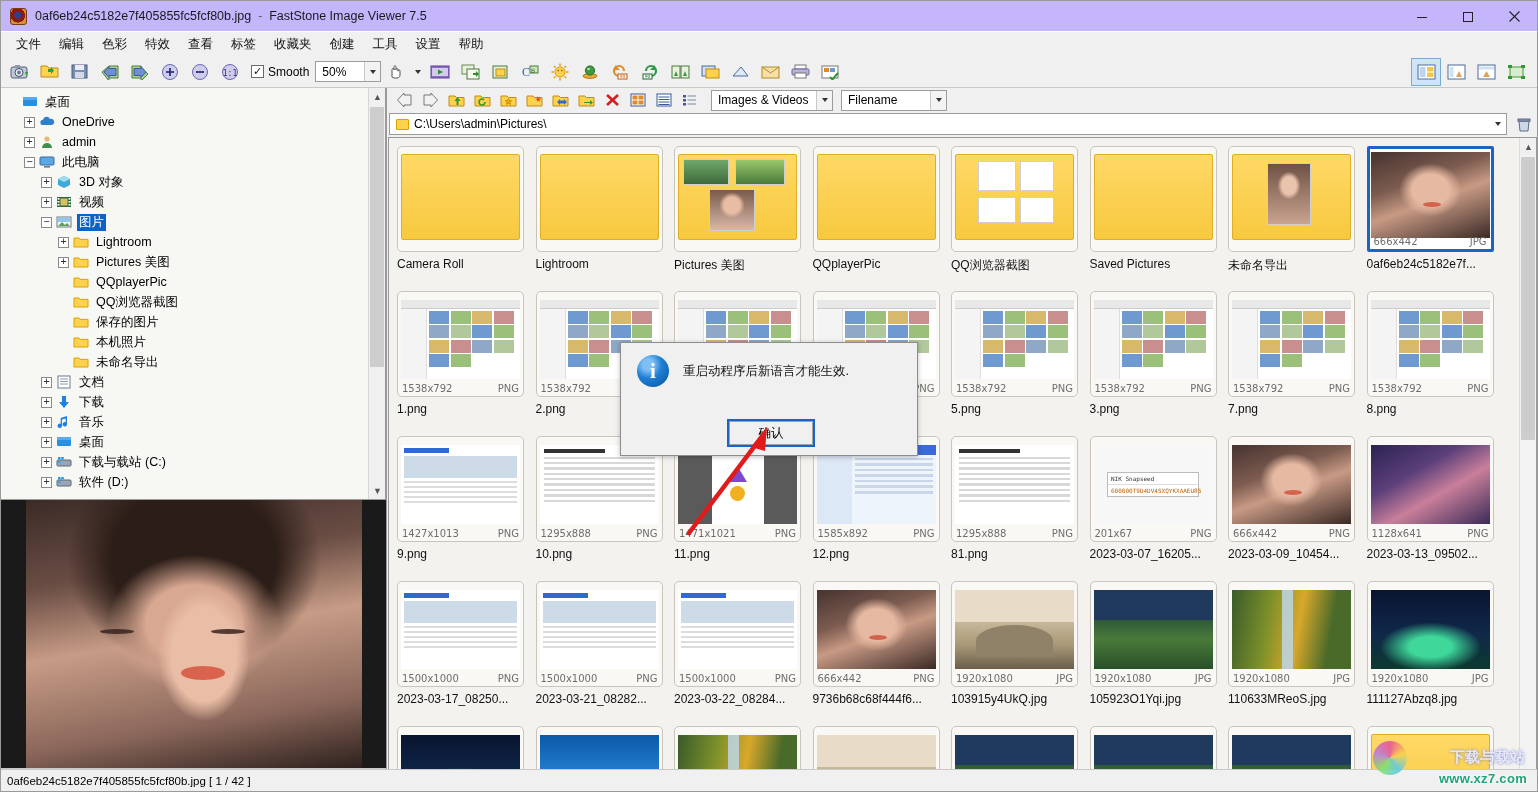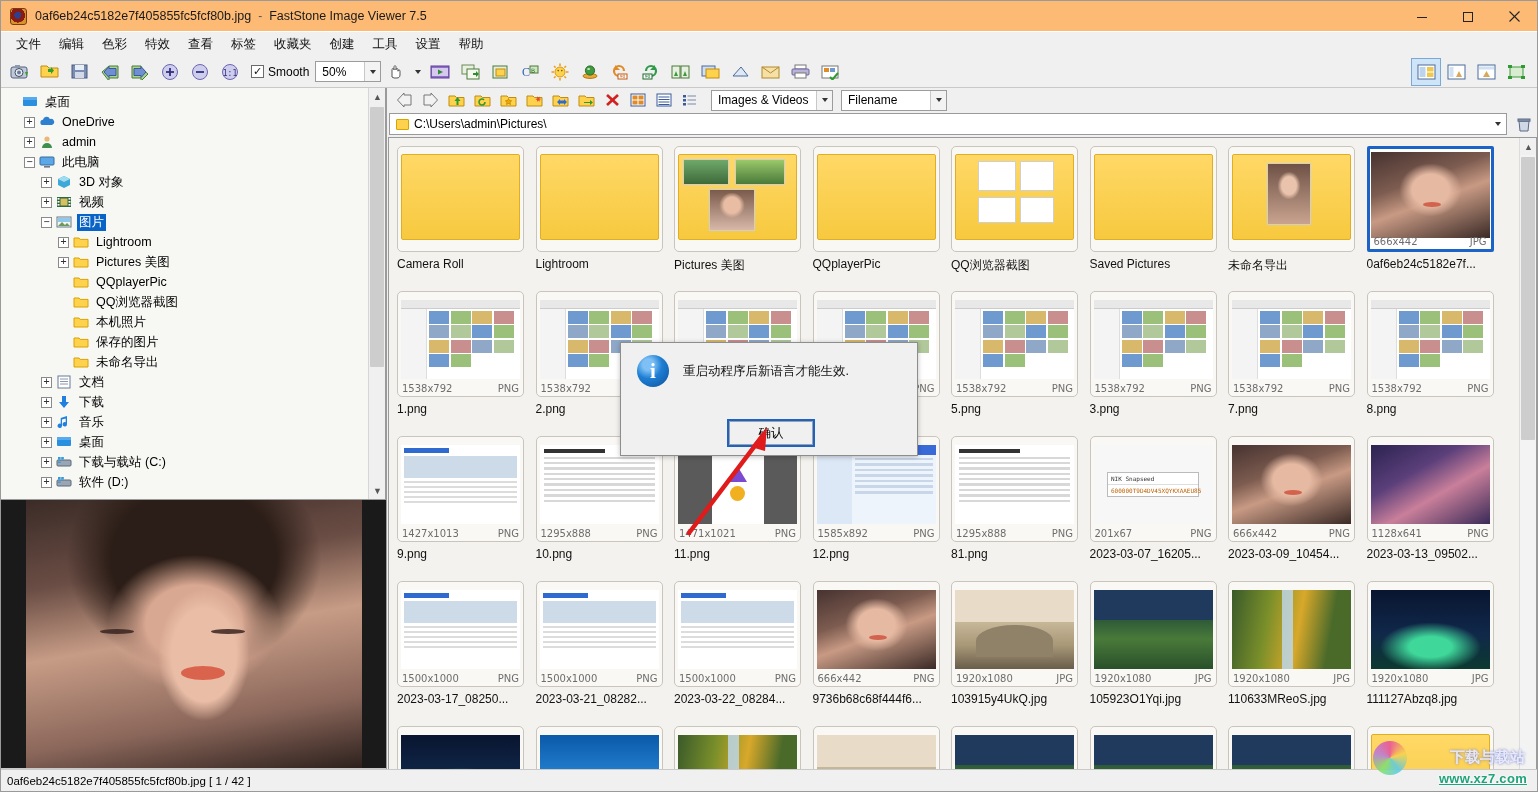--- a/index.html
+++ b/index.html
@@ -17,21 +17,21 @@
     width: 1538px; height: 792px;
     background: #f0f0f0;
     border: 1px solid #9a9a9a;
     overflow: hidden;
   }
 
   
   .titlebar {
     height: 31px;
     display: flex; align-items: center;
-    background: #fdba74;
+    background: #c4b5fd;
     border-bottom: 1px solid #ffffff;
     position: relative;
   }
   .app-icon {
     width: 17px; height: 17px; margin-left: 9px; margin-right: 8px;
     border-radius: 3px;
     background: radial-gradient(circle at 45% 42%, #2f3f8f 0 28%, #8a1a14 29% 60%, #d8932a 61% 100%);
     border: 1px solid #7a3a12;
     flex: none;
   }
@@ -295,21 +295,20 @@
   
   .watermark {
     position: absolute; right: 6px; bottom: 2px; z-index: 70;
     width: 160px; height: 48px; pointer-events:none;
   }
   .wm-text {
     position:absolute; right: 4px; bottom: 3px;
     font-size: 13px; font-weight: bold; color: #1fa37a;
     text-shadow: 0 0 2px #fff, 0 0 3px #fff;
     letter-spacing: .3px;
-    text-decoration: underline;
   }
   .wm-cn {
     position:absolute; right: 6px; bottom: 22px;
     font-size: 15px; font-weight: bold; color: #e8e8ff;
     text-shadow: 0 0 3px #6a7ac0;
     opacity: .92;
   }
   .wm-flower {
     position:absolute; left: 2px; bottom: 14px; width: 34px; height: 34px;
     border-radius: 50%;
@@ -678,28 +677,28 @@
               <span class="ico"><svg width="16" height="14" viewBox="0 0 16 14">
                   <path d="M1 3h5l1.2 1.4H15V12H1z" fill="#ffd24d" stroke="#d8a400"></path>
                 </svg></span>
               <span class="lbl">QQ浏览器截图</span>
             </div>
             <div class="tnode" style="padding-left: 51px;">
               <span class="exp none"></span>
               <span class="ico"><svg width="16" height="14" viewBox="0 0 16 14">
                   <path d="M1 3h5l1.2 1.4H15V12H1z" fill="#ffd24d" stroke="#d8a400"></path>
                 </svg></span>
-              <span class="lbl">本机照片</span>
+              <span class="lbl">保存的图片</span>
             </div>
             <div class="tnode" style="padding-left: 51px;">
               <span class="exp none"></span>
               <span class="ico"><svg width="16" height="14" viewBox="0 0 16 14">
                   <path d="M1 3h5l1.2 1.4H15V12H1z" fill="#ffd24d" stroke="#d8a400"></path>
                 </svg></span>
-              <span class="lbl">保存的图片</span>
+              <span class="lbl">本机照片</span>
             </div>
             <div class="tnode" style="padding-left: 51px;">
               <span class="exp none"></span>
               <span class="ico"><svg width="16" height="14" viewBox="0 0 16 14">
                   <path d="M1 3h5l1.2 1.4H15V12H1z" fill="#ffd24d" stroke="#d8a400"></path>
                 </svg></span>
               <span class="lbl">未命名导出</span>
             </div>
             <div class="tnode" style="padding-left: 34px;">
               <span class="exp">+</span>

